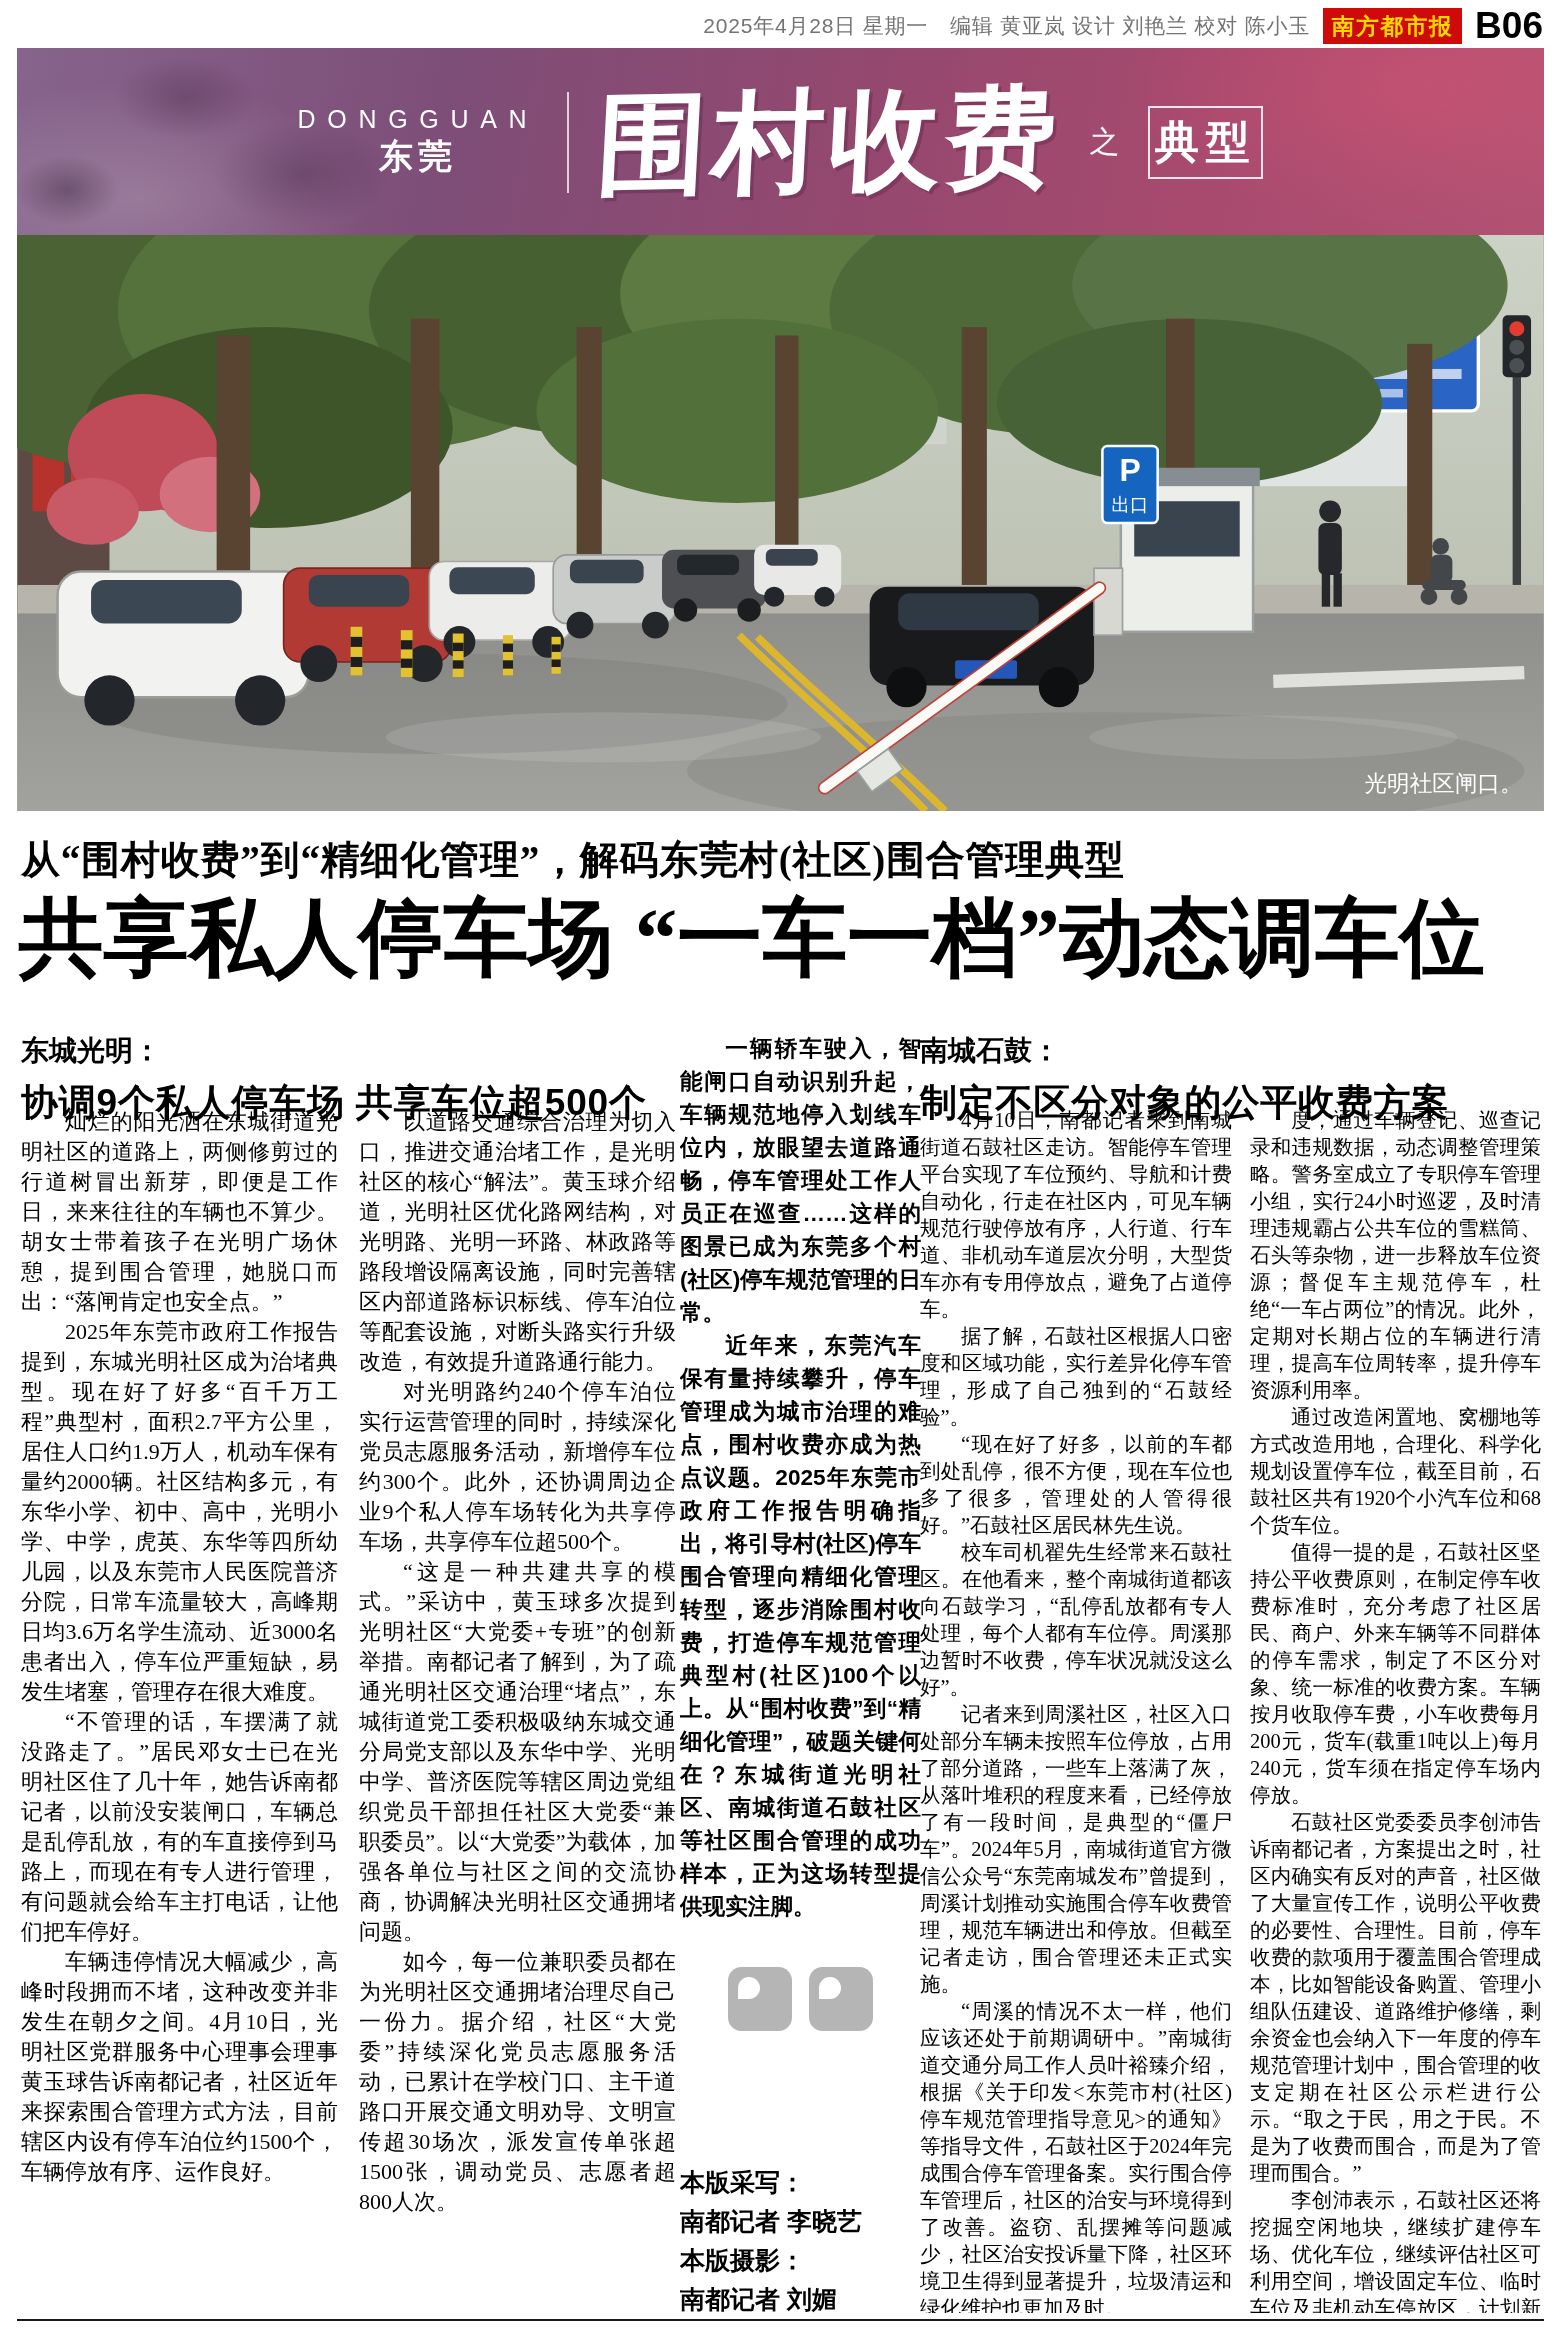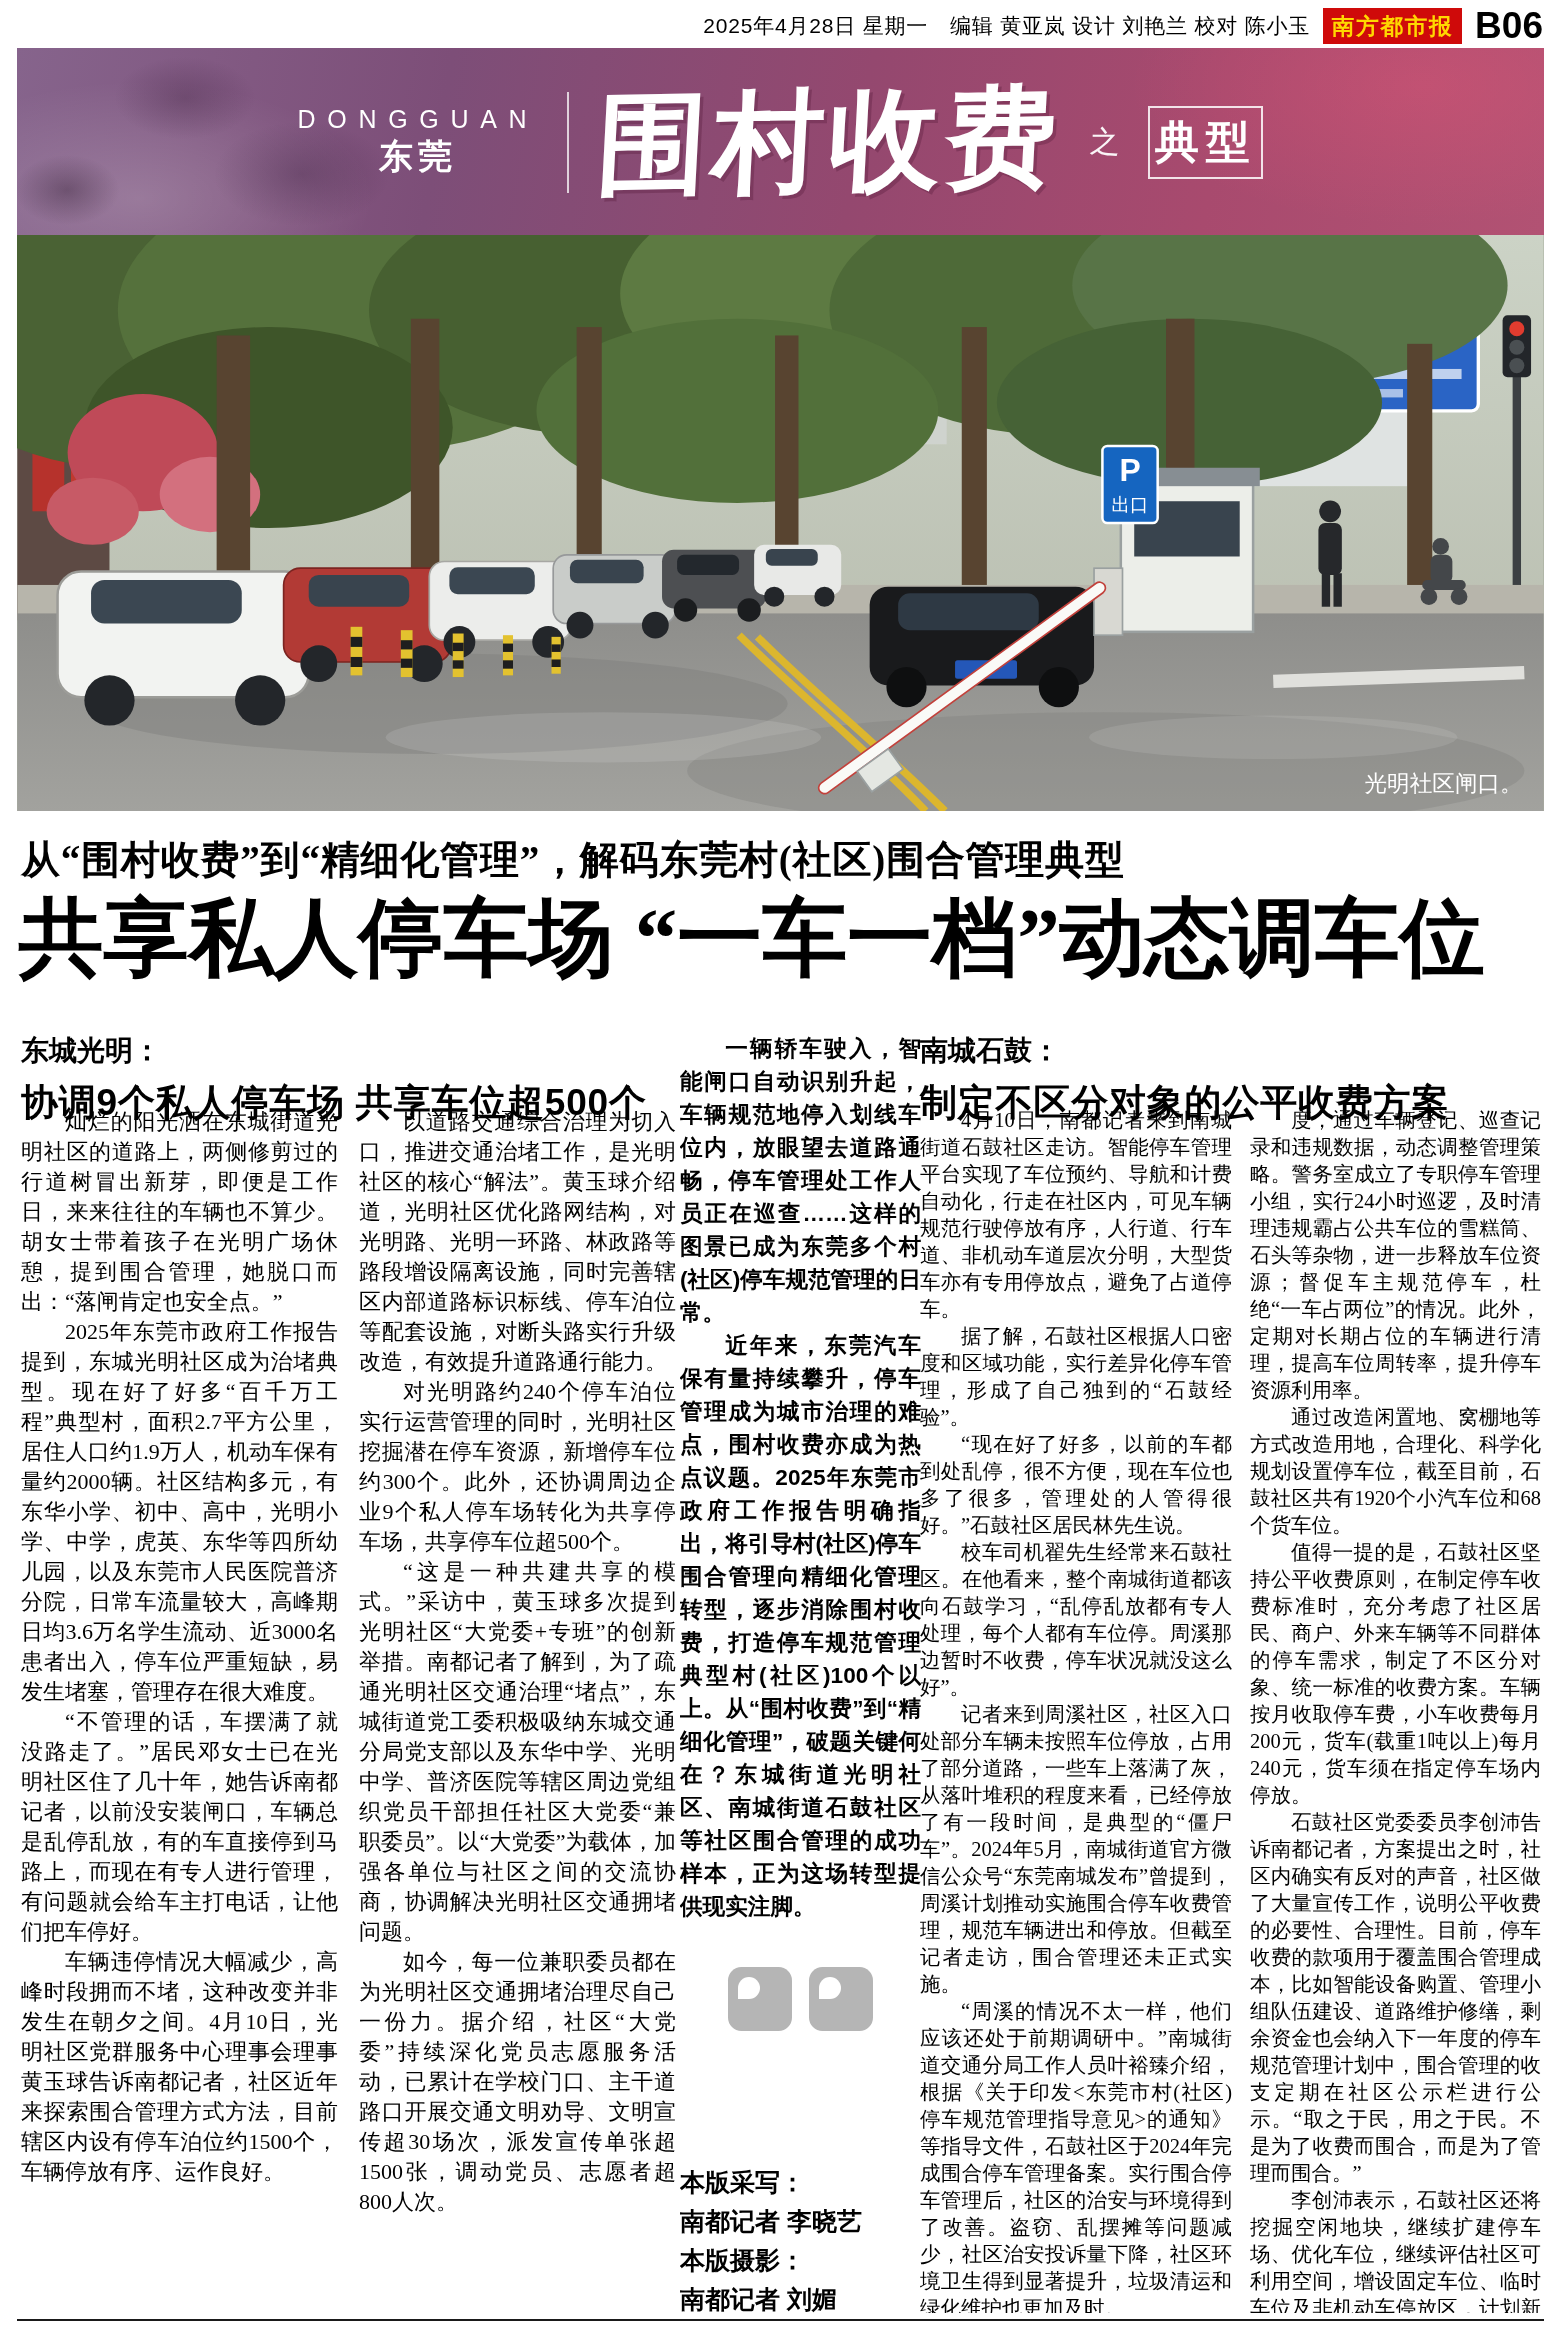--- a/index.html
+++ b/index.html
@@ -1,21 +1,21 @@
 <!DOCTYPE html>
 <html style="font-size:13.4px"><head>
 <meta charset="utf-8">
 <style>
   html,body{margin:0;padding:0;background:#e8e8e8;}
   .page{position:relative;width:1560px;height:2342px;background:#ffffff;overflow:hidden;
         font-family:"Liberation Serif",serif;color:#000;}
   
   .masthead{position:absolute;top:6.7px;left:17px;right:17px;height:39px;
             display:flex;justify-content:flex-end;align-items:center;gap:13.4px;}
-  .dateline{font-family:"Liberation Sans",sans-serif;font-size:21px;color:#000000;letter-spacing:0.8px;}
+  .dateline{font-family:"Liberation Sans",sans-serif;font-size:21px;color:#737373;letter-spacing:0.8px;}
   .paper-badge{background:#cf0a0a;color:#ffd800;font-family:"Liberation Sans",sans-serif;
                font-weight:bold;font-size:22.6px;padding:2.5px 8.4px;letter-spacing:1.7px;}
   .pageno{font-family:"Liberation Sans",sans-serif;font-weight:900;font-size:37px;}
   
   .banner{position:absolute;top:48px;left:17px;width:1527px;height:188px;
           background:
             radial-gradient(ellipse 335px 168px at 8% 80%, rgba(255,255,255,.18), rgba(255,255,255,0) 70%),
             radial-gradient(ellipse 419px 201px at 92% 20%, rgba(255,90,120,.25), rgba(255,90,120,0) 70%),
             linear-gradient(100deg,#86648c 0%,#7d4e78 28%,#94486f 55%,#a84a6e 78%,#b25273 100%);
           display:flex;align-items:center;justify-content:center;gap:28.5px;color:#fff;overflow:hidden;}
@@ -275,21 +275,21 @@
 
   <div class="col east" style="top:1107px;left:21px;width:317px;height:1206px;">
     <p>灿烂的阳光洒在东城街道光明社区的道路上，两侧修剪过的行道树冒出新芽，即便是工作日，来来往往的车辆也不算少。胡女士带着孩子在光明广场休憩，提到围合管理，她脱口而出：“落闸肯定也安全点。”</p>
     <p>2025年东莞市政府工作报告提到，东城光明社区成为治堵典型。现在好了好多“百千万工程”典型村，面积2.7平方公里，居住人口约1.9万人，机动车保有量约2000辆。社区结构多元，有东华小学、初中、高中，光明小学、中学，虎英、东华等四所幼儿园，以及东莞市人民医院普济分院，日常车流量较大，高峰期日均3.6万名学生流动、近3000名患者出入，停车位严重短缺，易发生堵塞，管理存在很大难度。</p>
     <p>“不管理的话，车摆满了就没路走了。”居民邓女士已在光明社区住了几十年，她告诉南都记者，以前没安装闸口，车辆总是乱停乱放，有的车直接停到马路上，而现在有专人进行管理，有问题就会给车主打电话，让他们把车停好。</p>
     <p>车辆违停情况大幅减少，高峰时段拥而不堵，这种改变并非发生在朝夕之间。4月10日，光明社区党群服务中心理事会理事黄玉球告诉南都记者，社区近年来探索围合管理方式方法，目前辖区内设有停车泊位约1500个，车辆停放有序、运作良好。</p>
   </div>
 
   <div class="col east" style="top:1107px;left:359px;width:317px;height:1206px;">
     <p>以道路交通综合治理为切入口，推进交通治堵工作，是光明社区的核心“解法”。黄玉球介绍道，光明社区优化路网结构，对光明路、光明一环路、林政路等路段增设隔离设施，同时完善辖区内部道路标识标线、停车泊位等配套设施，对断头路实行升级改造，有效提升道路通行能力。</p>
-    <p>对光明路约240个停车泊位实行运营管理的同时，光明社区挖掘潜在停车资源，新增停车位约300个。此外，还协调周边企业9个私人停车场转化为共享停车场，共享停车位超500个。</p>
+    <p>对光明路约240个停车泊位实行运营管理的同时，持续深化党员志愿服务活动，新增停车位约300个。此外，还协调周边企业9个私人停车场转化为共享停车场，共享停车位超500个。</p>
     <p>“这是一种共建共享的模式。”采访中，黄玉球多次提到光明社区“大党委+专班”的创新举措。南都记者了解到，为了疏通光明社区交通治理“堵点”，东城街道党工委积极吸纳东城交通分局党支部以及东华中学、光明中学、普济医院等辖区周边党组织党员干部担任社区大党委“兼职委员”。以“大党委”为载体，加强各单位与社区之间的交流协商，协调解决光明社区交通拥堵问题。</p>
     <p>如今，每一位兼职委员都在为光明社区交通拥堵治理尽自己一份力。据介绍，社区“大党委”持续深化党员志愿服务活动，已累计在学校门口、主干道路口开展交通文明劝导、文明宣传超30场次，派发宣传单张超1500张，调动党员、志愿者超800人次。</p>
   </div>
 
   <div class="col mid" style="top:1032px;left:680px;width:241px;height:1287px;">
     <p>一辆轿车驶入，智能闸口自动识别升起，车辆规范地停入划线车位内，放眼望去道路通畅，停车管理处工作人员正在巡查……这样的图景已成为东莞多个村(社区)停车规范管理的日常。</p>
     <p>近年来，东莞汽车保有量持续攀升，停车管理成为城市治理的难点，围村收费亦成为热点议题。2025年东莞市政府工作报告明确指出，将引导村(社区)停车围合管理向精细化管理转型，逐步消除围村收费，打造停车规范管理典型村(社区)100个以上。从“围村收费”到“精细化管理”，破题关键何在？东城街道光明社区、南城街道石鼓社区等社区围合管理的成功样本，正为这场转型提供现实注脚。</p>
     <div class="quote-wrap">
       <div class="quote-box"></div>
       <div class="quote-box"></div>

